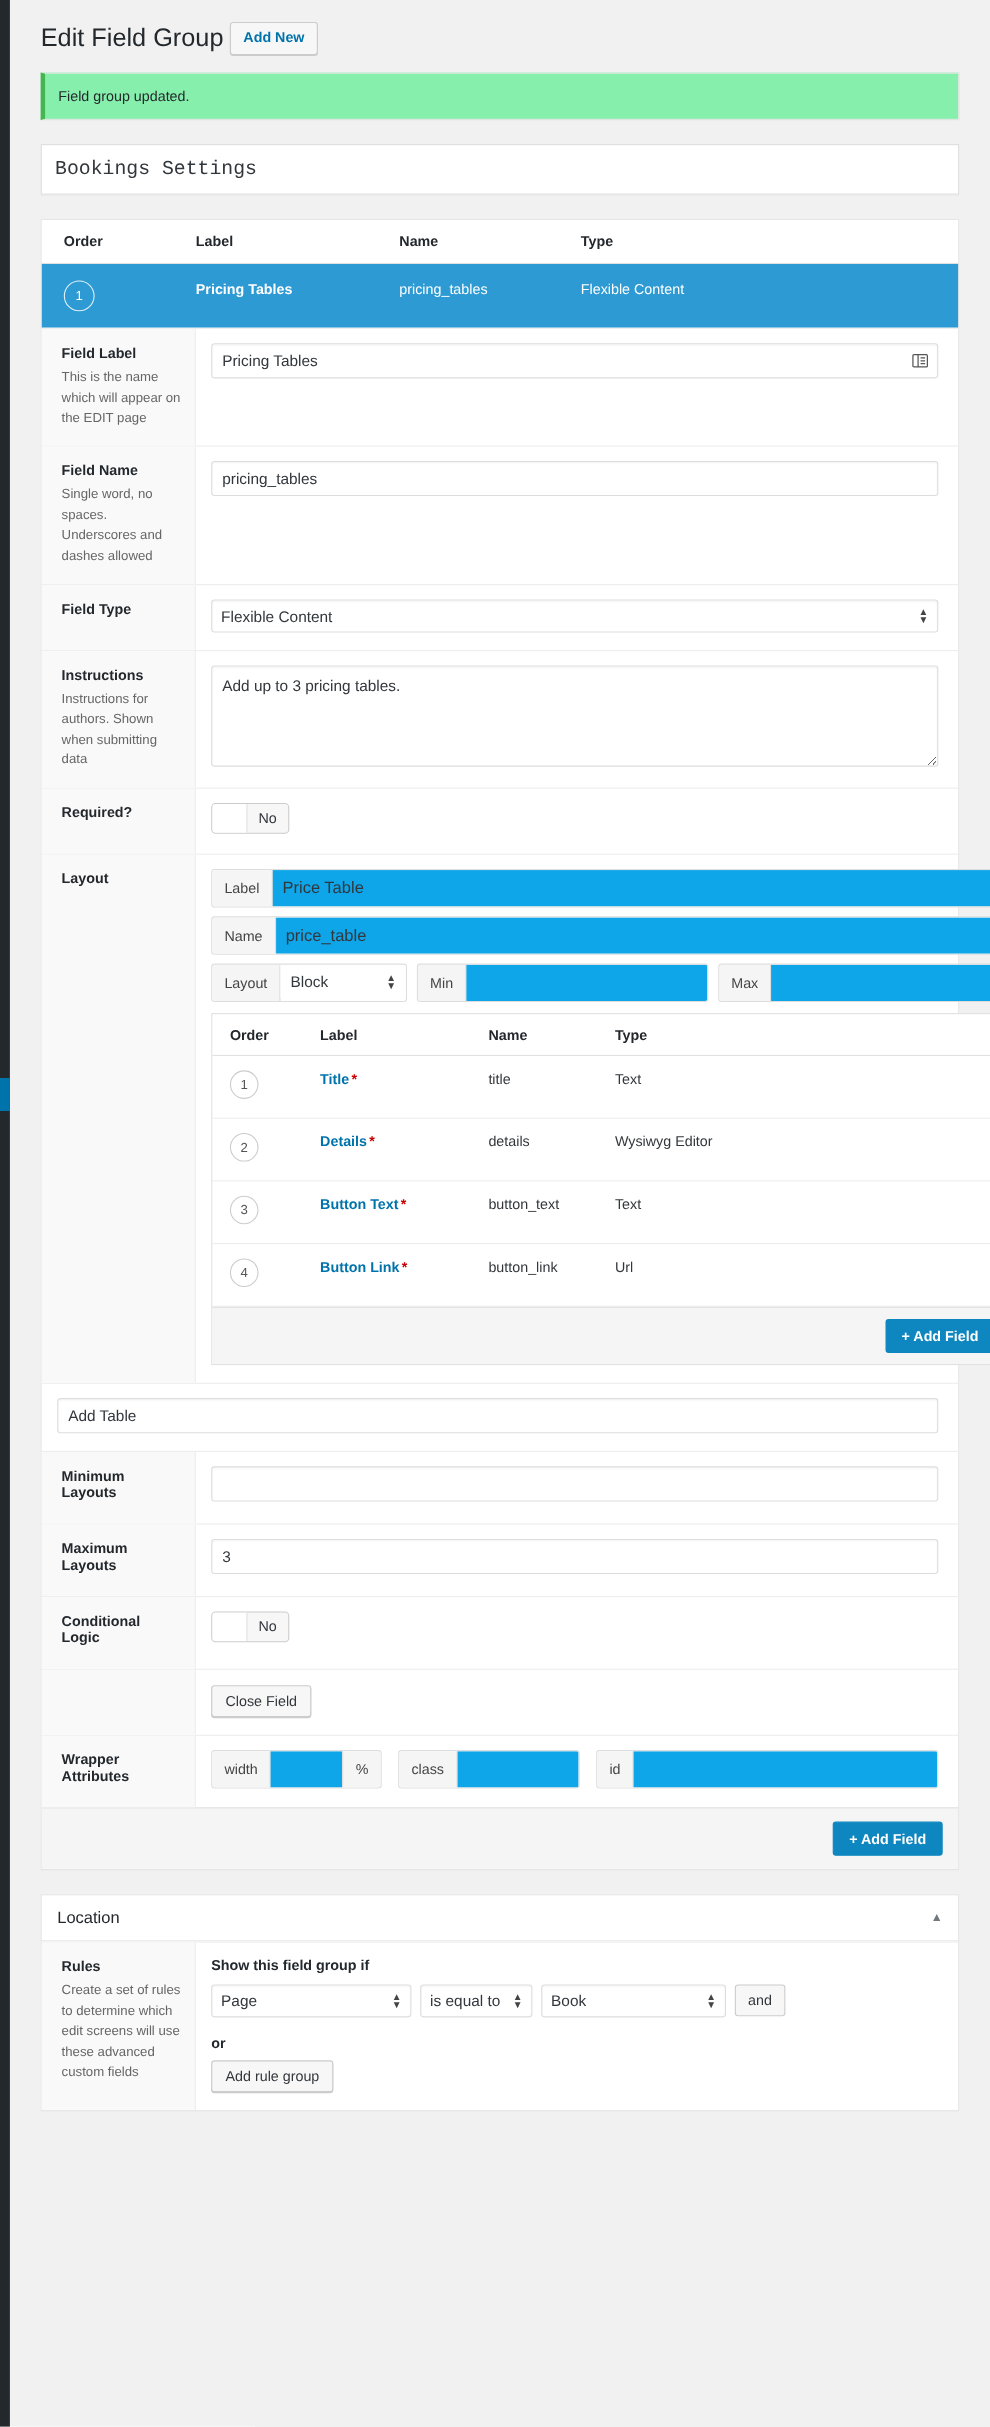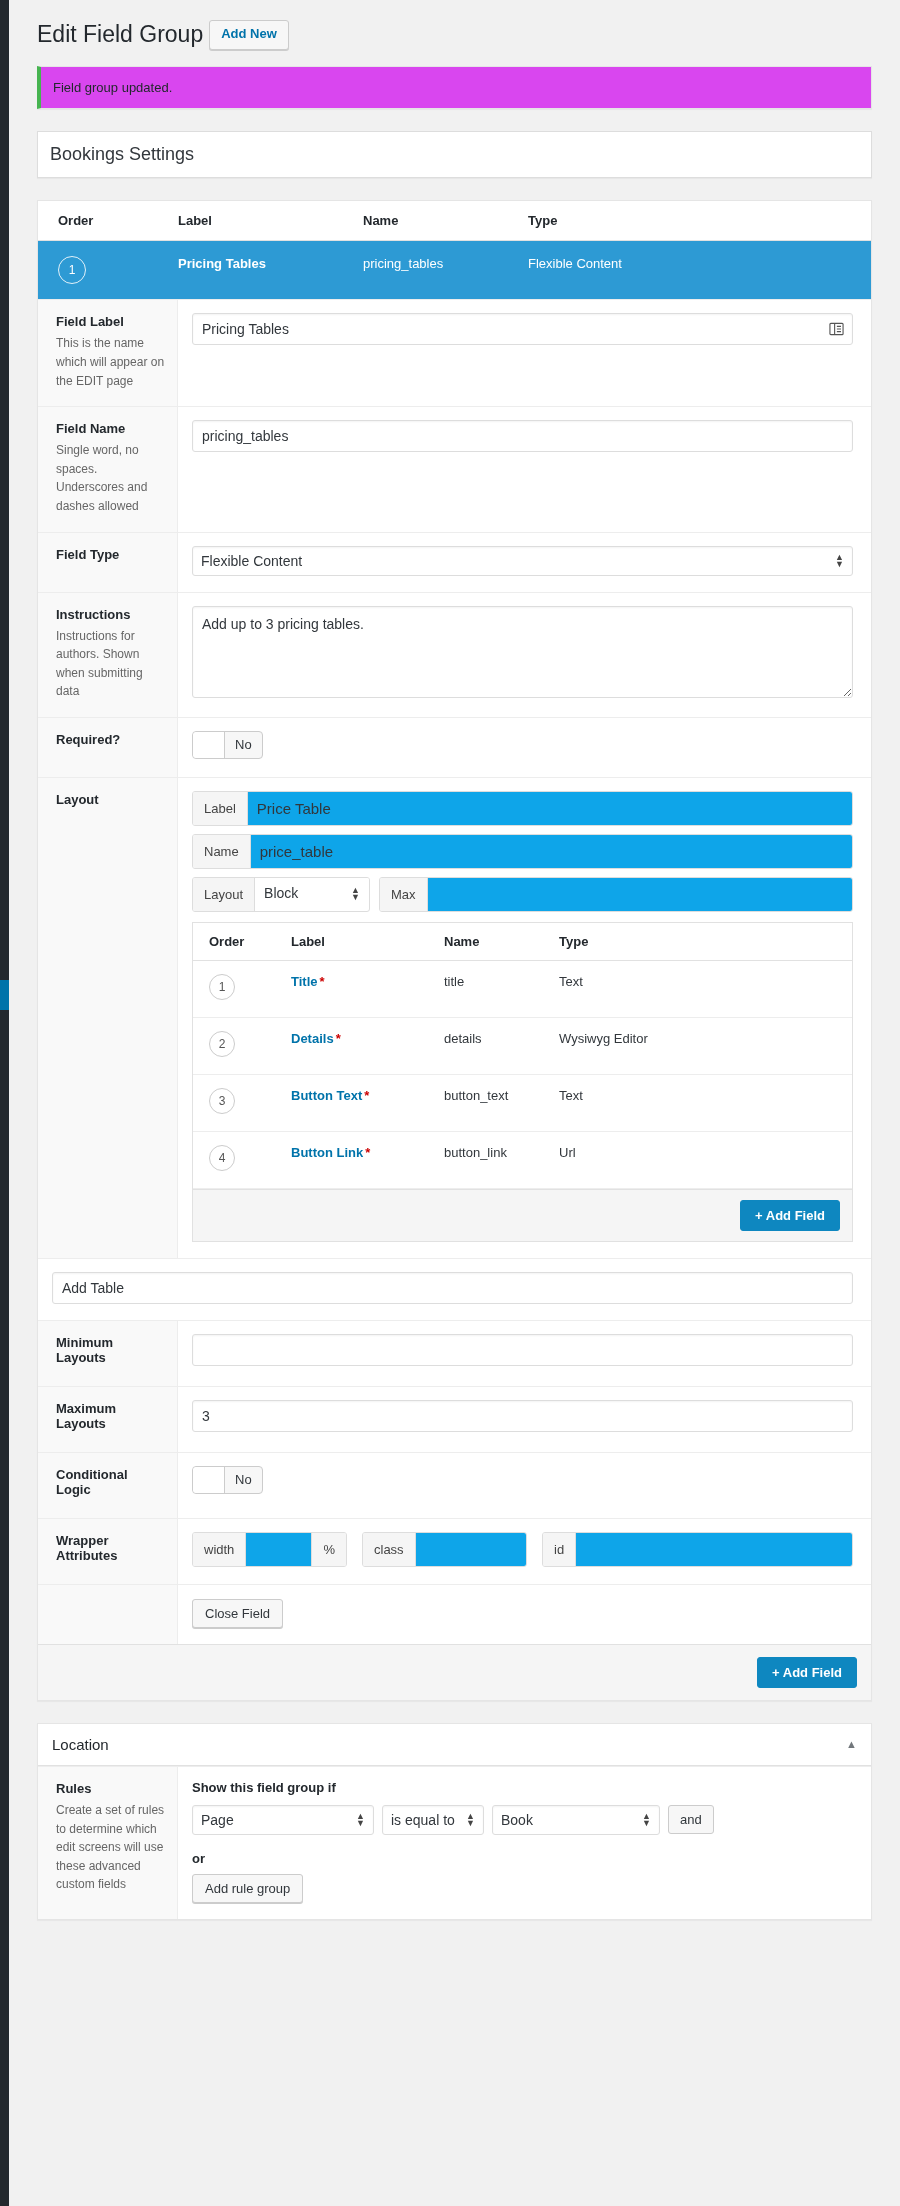--- a/index.html
+++ b/index.html
@@ -61,21 +61,21 @@
     background: #f7f7f7;
     border: 1px solid #ccc;
     border-radius: 3px;
     cursor: pointer;
     box-shadow: 0 1px 0 #ccc;
   }
 
   
   .notice {
     margin: 6px 28px 0 28px;
-    background: #d946ef;
+    background: #86efac;
     border: 1px solid #e5e5e5;
     border-left: 4px solid #46b450;
     box-shadow: 0 1px 1px rgba(0,0,0,.04);
     padding: 11px 12px;
   }
   .notice p { font-size: 13px; line-height: 1.5; }
 
   
   .postbox {
     margin: 22px 28px 0 28px;
@@ -88,21 +88,21 @@
     background: #fff;
     border: 1px solid #ddd;
     box-shadow: 0 1px 1px rgba(0,0,0,.04);
   }
   .title-input {
     width: 100%;
     border: 0;
     outline: none;
     padding: 12px 12px;
     font-size: 18px;
-    font-family: Liberation Sans, sans-serif;
+    font-family: Liberation Mono, monospace;
     color: #32373c;
     background: transparent;
   }
   .acf-thead {
     display: flex;
     background: #fff;
     border-bottom: 1px solid #e1e1e1;
   }
   .acf-thead > div {
     padding: 12px 10px;
@@ -585,20 +585,24 @@
         <div class="layout-meta-row">
           <div class="input-group lm-layout">
             <span class="ig-prefix">Layout</span>
             <span class="ig-select-wrap">
               <select class="ig-select">
                 <option>Block</option>
               </select>
               <span class="sel-arrows">▲<br>▼</span>
             </span>
           </div>
+          <div class="input-group lm-min">
+            <span class="ig-prefix">Min</span>
+            <input class="ig-input" type="text" value="" style="">
+          </div>
           <div class="input-group lm-max">
             <span class="ig-prefix">Max</span>
             <input class="ig-input" type="text" value="" style="">
           </div>
         </div>
 
         <div class="subfield-table">
           <div class="sub-thead">
             <div class="sub-col-order">Order</div>
             <div class="sub-col-label">Label</div>
@@ -687,47 +691,47 @@
         <span class="lbl">Conditional Logic</span>
       </div>
       <div class="setting-body">
         <div class="toggle">
           <span class="knob"></span>
           <span class="tg-label">No</span>
         </div>
       </div>
     </div>
 
+    <div class="setting-row close-field-row">
+      <div class="setting-label"></div>
+      <div class="setting-body">
+        <button class="btn-secondary">Close Field</button>
+      </div>
+    </div>
+
     <div class="setting-row">
       <div class="setting-label">
         <span class="lbl">Wrapper Attributes</span>
       </div>
       <div class="setting-body">
         <div class="wrapper-attrs">
           <div class="input-group wa-width">
             <span class="ig-prefix">width</span>
             <input class="ig-input" type="text" value="" style="">
             <span class="ig-suffix">%</span>
           </div>
           <div class="input-group wa-class">
             <span class="ig-prefix">class</span>
             <input class="ig-input" type="text" value="" style="">
           </div>
           <div class="input-group wa-id">
             <span class="ig-prefix">id</span>
             <input class="ig-input" type="text" value="" style="">
           </div>
         </div>
-      </div>
-    </div>
-
-    <div class="setting-row close-field-row">
-      <div class="setting-label"></div>
-      <div class="setting-body">
-        <button class="btn-secondary">Close Field</button>
       </div>
     </div>
 
     <div class="panel-footer">
       <button class="btn-primary">+ Add Field</button>
     </div>
 
   </div>
 
   <div class="postbox">

